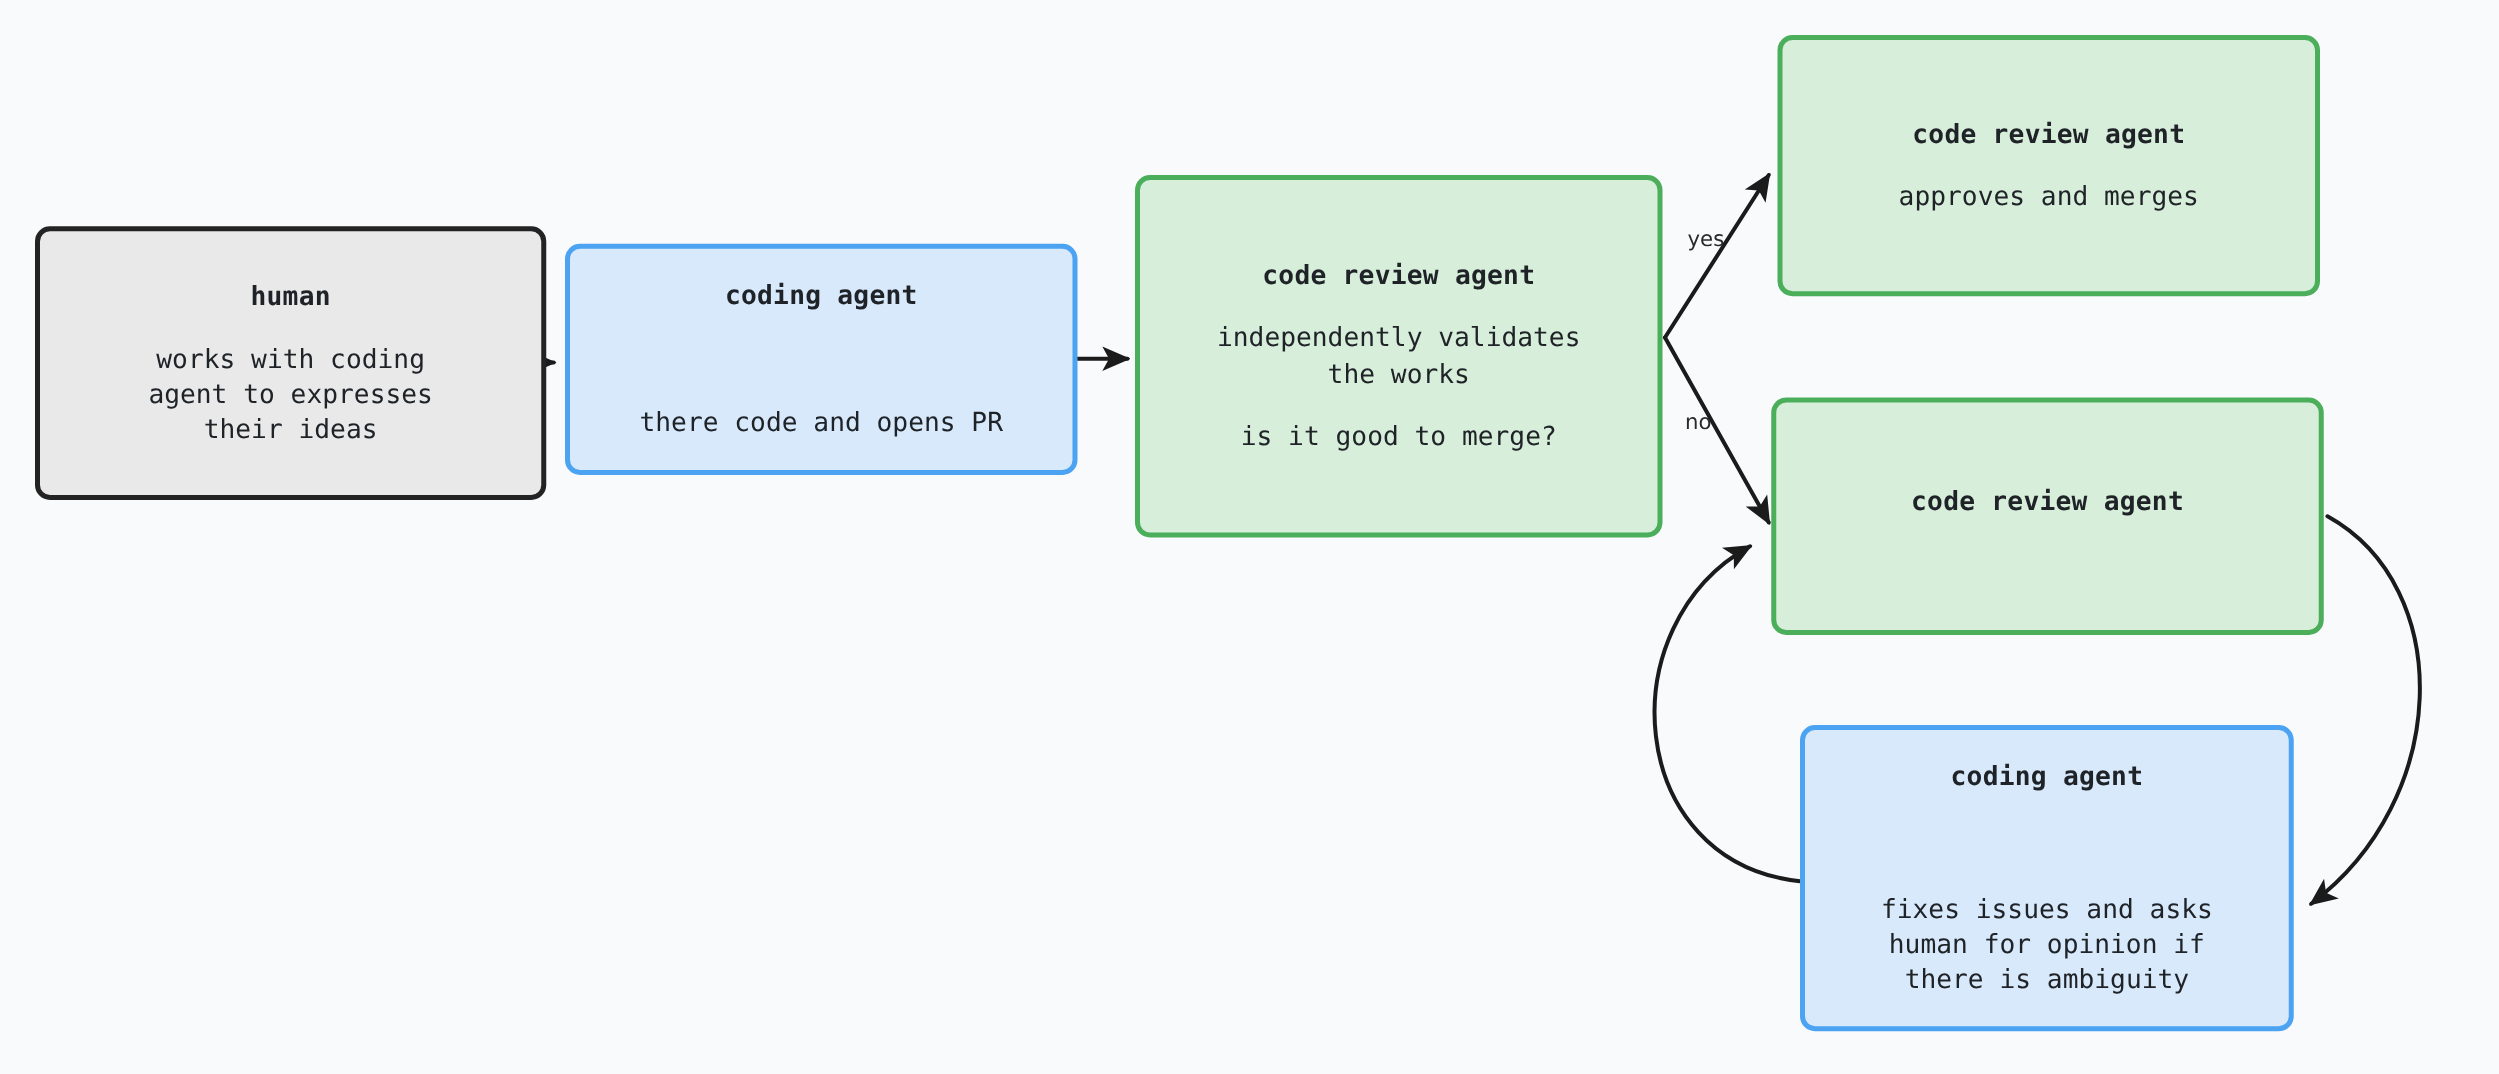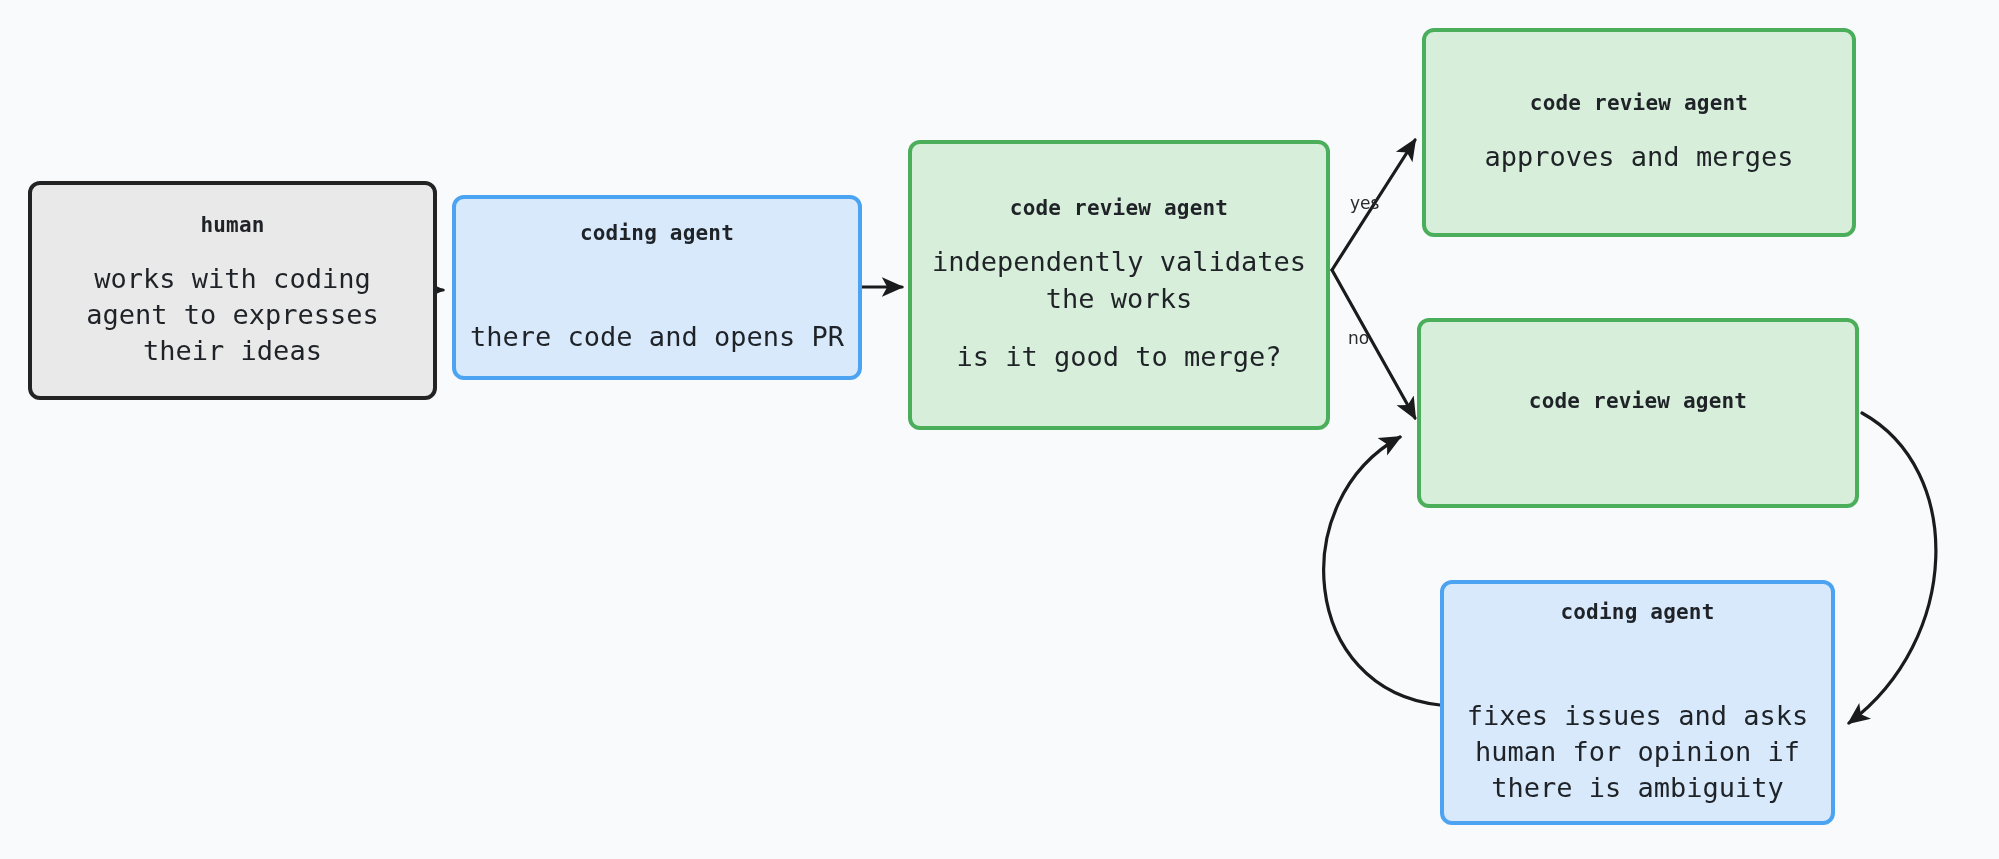--- a/index.html
+++ b/index.html
@@ -30,21 +30,21 @@
   .node .title {
     font-weight: bold;
     font-size: 21px;
     color: #1f2328;
     letter-spacing: 0.2px;
     line-height: 1.3;
     white-space: nowrap;
   }
   .node .desc {
     font-weight: normal;
-    font-size: 27px;
+    font-size: 21px;
     color: #1f2328;
     line-height: 1.34;
     white-space: pre-line;
   }
   .node .gap-sm { height: 22px; }
   .node .gap-md { height: 30px; }
 
   .n-human {
     background: #e9e9e9;
     border: 4px solid #232323;
@@ -101,21 +101,21 @@
 
     <path class="edge-path" d="M 1332 270 L 1415 140" marker-end="url(#arrow)"></path>
 
     <path class="edge-path" d="M 1332 270 L 1415 418" marker-end="url(#arrow)"></path>
 
     <path class="edge-path" d="M 1440 705 C 1300 690 1286 500 1400 437" marker-end="url(#arrow)"></path>
 
     <path class="edge-path" d="M 1862 413 C 1965 470 1960 640 1849 723" marker-end="url(#arrow)"></path>
   </svg>
 
-  <div class="edge-label" style="left:1350px; top:193px;">yes</div>
+  <div class="edge-label" style="left:1350px; top:182px;">yes</div>
   <div class="edge-label" style="left:1348px; top:328px;">no</div>
 
   <div class="node n-human" style="left:28px; top:181px; width:409px; height:219px;">
     <div class="title">human</div>
     <div class="gap-sm"></div>
     <div class="desc">works with coding
 agent to expresses
 their ideas</div>
   </div>
 

